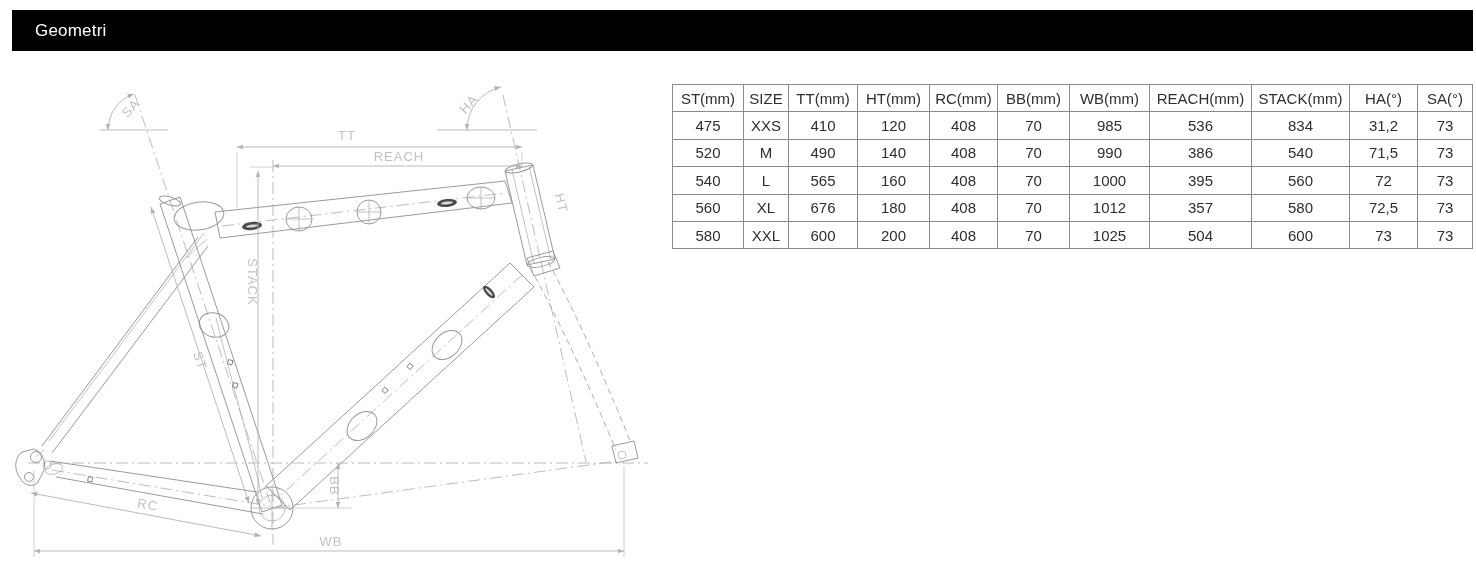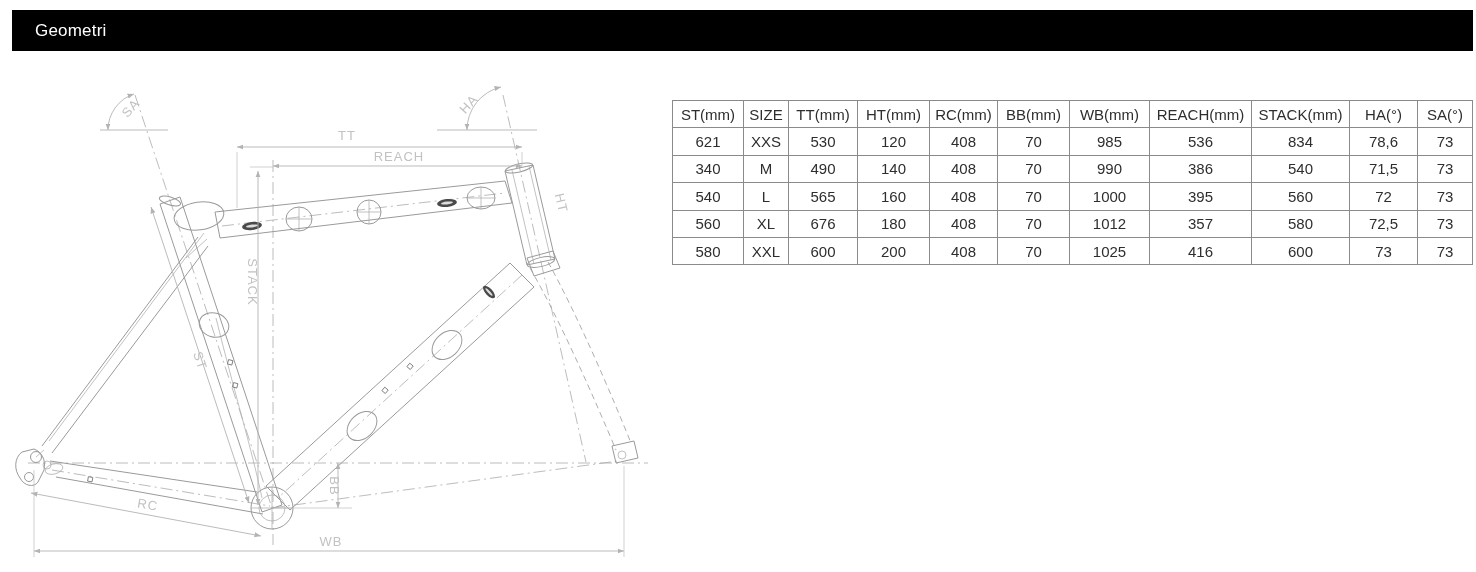--- a/index.html
+++ b/index.html
@@ -19,21 +19,21 @@
   .cons{stroke:#ababab;stroke-width:.8;fill:none;stroke-dasharray:12 4 2 4;}
   .dashf{stroke:#a5a5a5;stroke-width:.9;fill:none;stroke-dasharray:6 4;}
   .dim{stroke:#b3b3b3;stroke-width:.9;fill:none;}
   .ext{stroke:#bdbdbd;stroke-width:.7;fill:none;}
   .lbl{fill:#c2c2c2;font-size:13px;letter-spacing:1px;font-family:"Liberation Sans",sans-serif;}
   .dark{fill:#4a4a4a;stroke:none;}
   .slit{fill:#dddddd;stroke:none;}
   .bolt{stroke:#7d7d7d;stroke-width:.9;fill:none;}
 
   
-  .geo-table{position:absolute;left:672px;top:84px;border-collapse:collapse;table-layout:fixed;margin-top:16px;}
+  .geo-table{position:absolute;left:672px;top:84px;border-collapse:collapse;table-layout:fixed;}
   .geo-table th,.geo-table td{border:1px solid #8a8a8a;height:26.4px;padding:0 2px;
       text-align:center;vertical-align:middle;font-size:15px;color:#2e2e2e;font-weight:normal;
       background:#fff;white-space:nowrap;}
 </style>
 </head>
 <body>
 
 <div class="stage">
 
   <div class="topbar">
@@ -214,34 +214,34 @@
           <th>BB(mm)</th>
           <th>WB(mm)</th>
           <th>REACH(mm)</th>
           <th>STACK(mm)</th>
           <th>HA(°)</th>
           <th>SA(°)</th>
         </tr>
     </thead>
     <tbody>
         <tr>
-          <td>621</td>
+          <td>475</td>
           <td>XXS</td>
-          <td>530</td>
+          <td>410</td>
           <td>120</td>
           <td>408</td>
           <td>70</td>
           <td>985</td>
           <td>536</td>
           <td>834</td>
-          <td>78,6</td>
-          <td>73</td>
-        </tr>
-        <tr>
-          <td>340</td>
+          <td>31,2</td>
+          <td>73</td>
+        </tr>
+        <tr>
+          <td>520</td>
           <td>M</td>
           <td>490</td>
           <td>140</td>
           <td>408</td>
           <td>70</td>
           <td>990</td>
           <td>386</td>
           <td>540</td>
           <td>71,5</td>
           <td>73</td>
@@ -273,21 +273,21 @@
           <td>73</td>
         </tr>
         <tr>
           <td>580</td>
           <td>XXL</td>
           <td>600</td>
           <td>200</td>
           <td>408</td>
           <td>70</td>
           <td>1025</td>
-          <td>416</td>
+          <td>504</td>
           <td>600</td>
           <td>73</td>
           <td>73</td>
         </tr>
       </tbody>
   </table>
 
 </div>
 
 </body></html>

